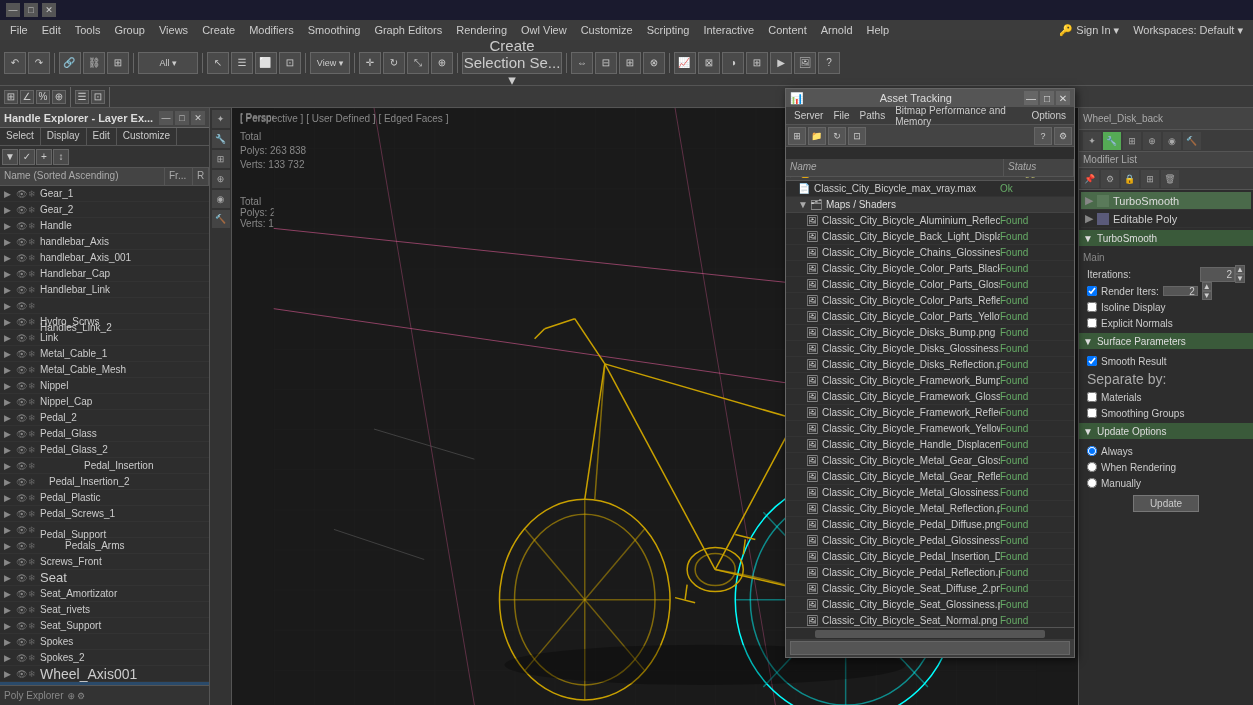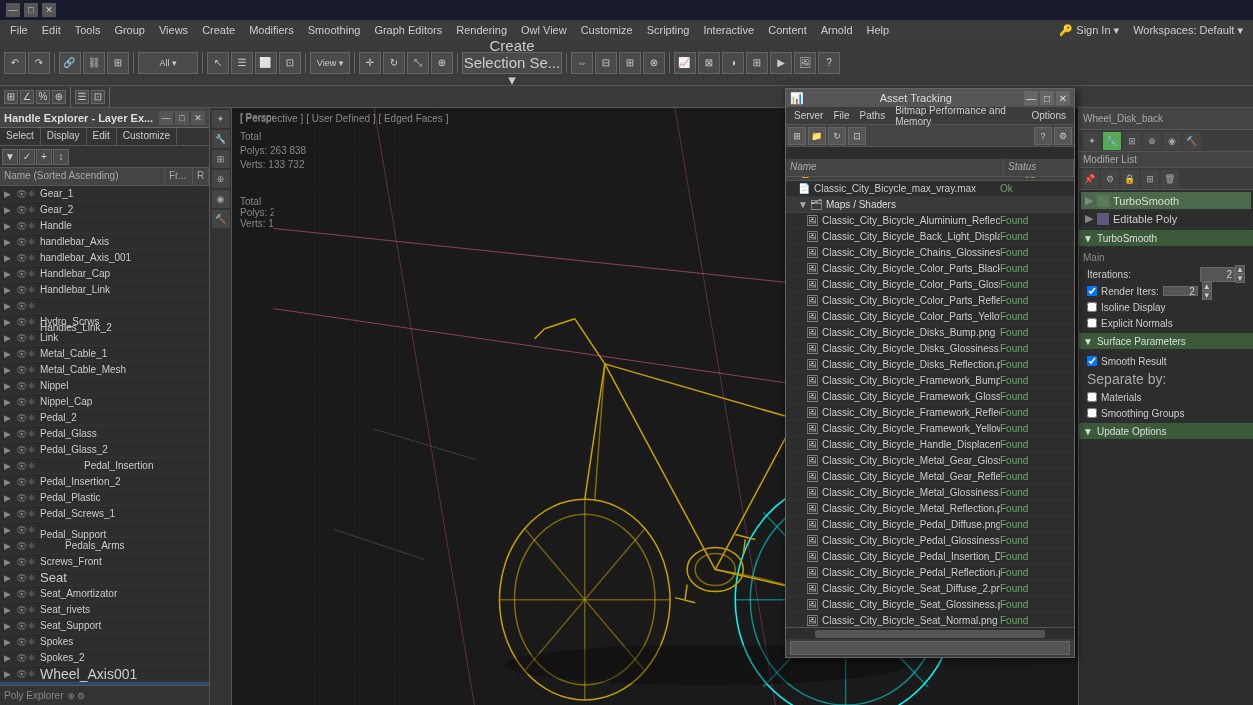--- a/index.html
+++ b/index.html
@@ -640,21 +640,21 @@
     <span class="expand">▶</span>
     <span style="width:10px;margin-right:2px;font-size:9px;color:#888;">👁</span>
     <span style="width:10px;margin-right:2px;font-size:9px;color:#666;">❄</span>
     <span style="font-size:10px;margin-left:44px;">Pedal_Insertion</span>
 
   </div>
         <div class="scene-item">
     <span class="expand">▶</span>
     <span style="width:10px;margin-right:2px;font-size:9px;color:#888;">👁</span>
     <span style="width:10px;margin-right:2px;font-size:9px;color:#666;">❄</span>
-    <span style="font-size:10px;">Pedal_Insertion_2</span>
+    <span style="font-size:10px;margin-left:9px;">Pedal_Insertion_2</span>
 
   </div>
         <div class="scene-item">
     <span class="expand">▶</span>
     <span style="width:10px;margin-right:2px;font-size:9px;color:#888;">👁</span>
     <span style="width:10px;margin-right:2px;font-size:9px;color:#666;">❄</span>
     <span style="font-size:10px;">Pedal_Plastic</span>
 
   </div>
         <div class="scene-item">
@@ -1131,15 +1131,30 @@
         <div class="checkbox-row">
           <input type="checkbox" style="">
           <span>Smoothing Groups</span>
         </div>
       </div>
 
       <div class="modifier-section-title">
         <span style="margin-right:4px;">▼</span>
         <span>Update Options</span>
       </div>
+      <div style="padding:2px 4px; background:#2d2d2d;">
+        <div class="checkbox-row">
+          <input type="radio" name="update" checked="" style="">
+          <span>Always</span>
+        </div>
+        <div class="checkbox-row">
+          <input type="radio" name="update" style="">
+          <span>When Rendering</span>
+        </div>
+        <div class="checkbox-row">
+          <input type="radio" name="update" style="">
+          <span>Manually</span>
+        </div>
+        <button class="update-btn">Update</button>
+      </div>
     </div>
   </div>
 </div>
 
 </body></html>

